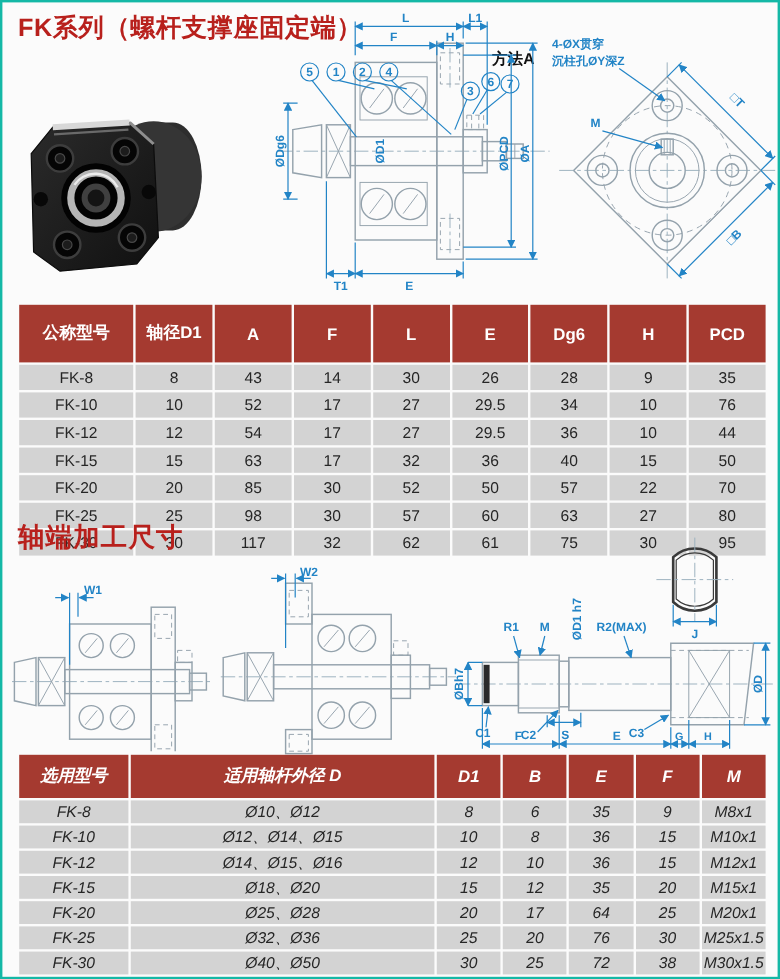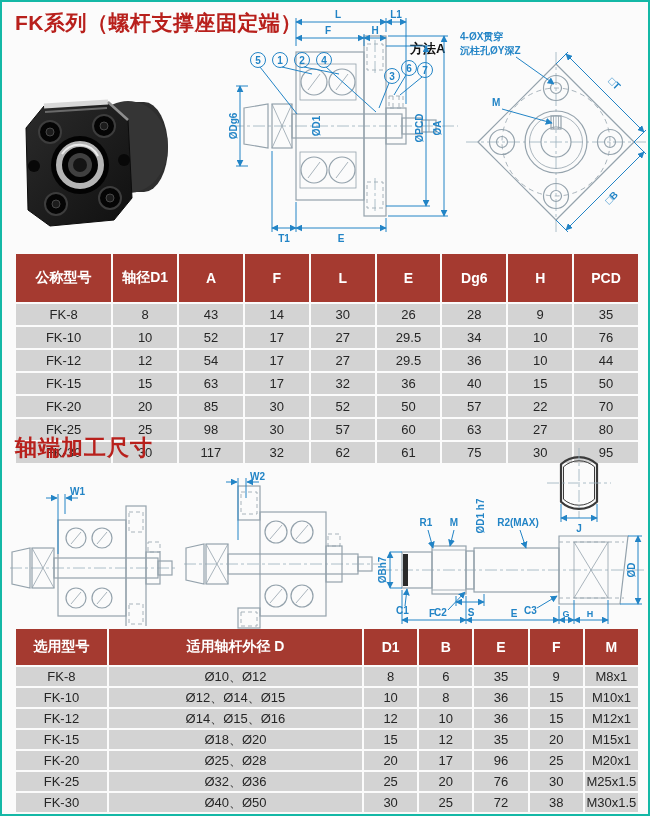--- a/index.html
+++ b/index.html
@@ -9,21 +9,21 @@
   .method{position:absolute;left:408px;top:4px;font-size:13px;font-weight:bold;color:#111;margin-top:34px;}
   .section-title{position:absolute;left:13px;top:431px;font-size:22px;font-weight:bold;color:#B8201C;letter-spacing:1px;}
   svg{position:absolute;}
   #photo{left:8px;top:66px;}
   #front{left:226px;top:4px;}
   #flange{left:452px;top:22px;}
   #w1{left:6px;top:482px;}
   #w2{left:180px;top:468px;}
   #shaft{left:372px;top:436px;}
   table{position:absolute;left:12px;width:626px;border-collapse:separate;border-spacing:2px;table-layout:fixed;}
-  #t1{top:250px;} #t2{top:625px;}
+  #t1{top:250px;} #t2{top:625px;font-style:italic;}
   th{background:#A53A30;color:#fff;font-size:14px;font-weight:bold;text-align:center;padding:0;}
   td{background:#D3D3D3;color:#262626;font-size:13px;text-align:center;padding:0;}
   #t1 th{height:48px;} #t1 td{height:21px;}
   #t2 th{height:36px;} #t2 td{height:19px;}
   
   #t1 col.c0{width:15.7%;} #t1 col.cn{width:10.53%;}
   #t2 col.k0{width:14.9%;} #t2 col.k1{width:41.5%;} #t2 col.kn{width:8.72%;}
   .dimtxt{fill:#2284C6;font-size:10px;font-weight:bold;font-family:"Liberation Sans",sans-serif;}
   .dimtxt9{fill:#2284C6;font-size:9px;font-weight:bold;font-family:"Liberation Sans",sans-serif;}
   .dline{stroke:#2284C6;stroke-width:1;fill:none;}
@@ -524,21 +524,21 @@
           <td>12</td>
           <td>35</td>
           <td>20</td>
           <td>M15x1</td>
         </tr>
         <tr>
           <td>FK-20</td>
           <td>Ø25、Ø28</td>
           <td>20</td>
           <td>17</td>
-          <td>96</td>
+          <td>64</td>
           <td>25</td>
           <td>M20x1</td>
         </tr>
         <tr>
           <td>FK-25</td>
           <td>Ø32、Ø36</td>
           <td>25</td>
           <td>20</td>
           <td>76</td>
           <td>30</td>

